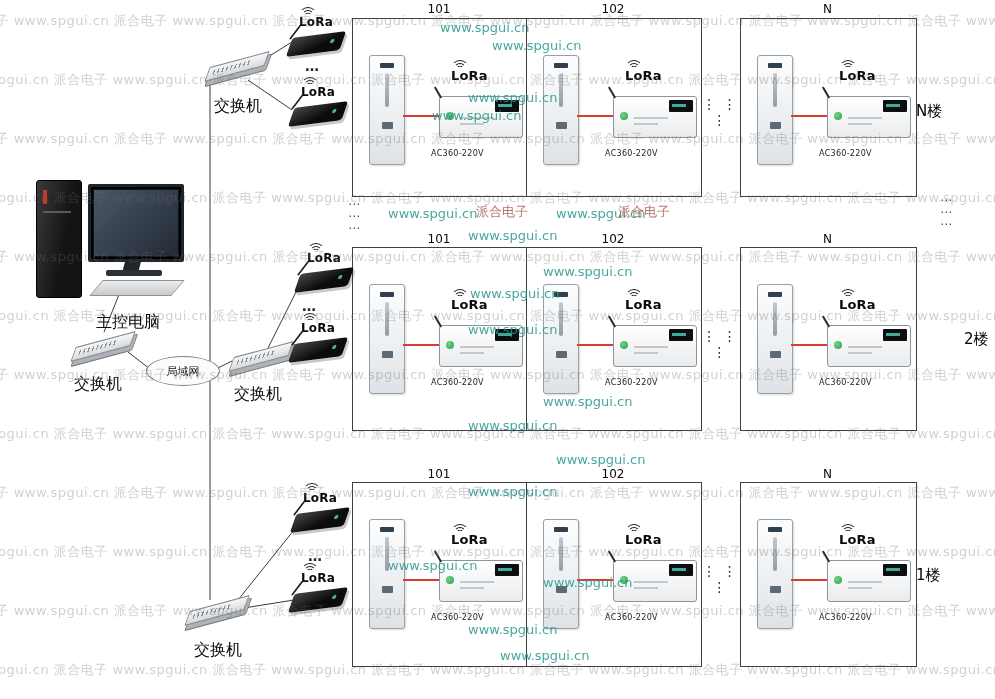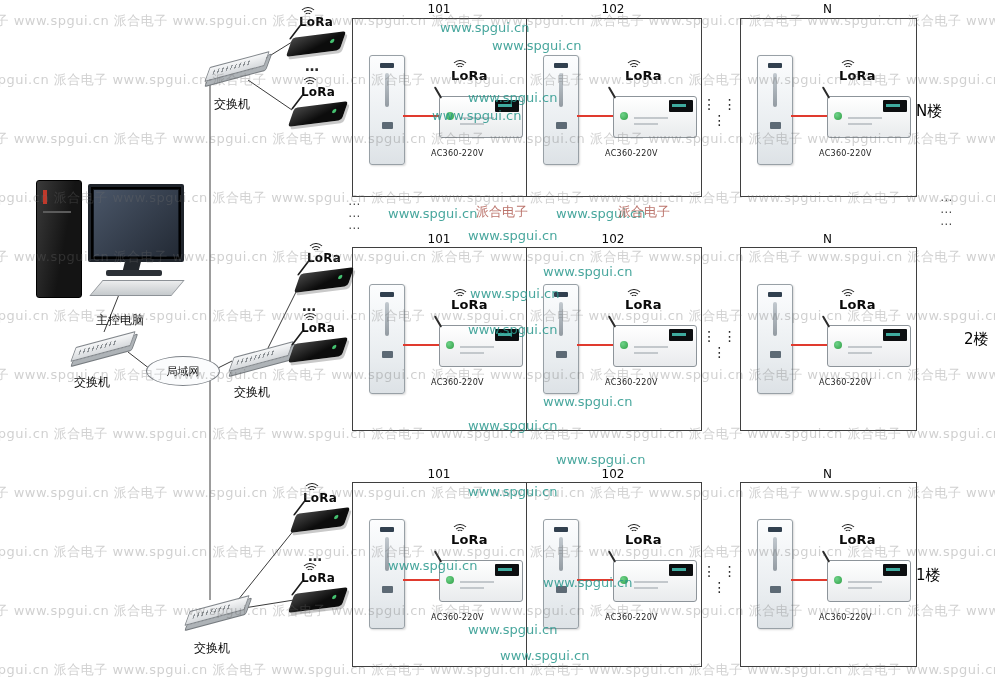--- a/index.html
+++ b/index.html
@@ -59,21 +59,21 @@
   
   .switch{position:absolute;width:80px;height:42px;z-index:3;}
   .sw-body{position:absolute;left:8px;top:10px;width:60px;height:11px;border:1px solid #82878c;border-radius:1px;
            background:linear-gradient(#f6f7f8,#d7dadd);
            transform:rotate(-15deg) skewX(-35deg);
            box-shadow:3px 4px 0 #aeb3b7,3px 4px 0 1px #777c80;}
   .sw-body::after{content:"";position:absolute;left:5px;top:3px;width:40px;height:4px;
            background:repeating-linear-gradient(90deg,#8b9094 0 1.5px,transparent 1.5px 4.5px);}
   .lan{position:absolute;left:146px;top:356px;width:72px;height:28px;border:1px solid #7d8288;border-radius:50%;
        background:#fbfcfd;display:flex;align-items:center;justify-content:center;font-size:11px;color:#111;z-index:3;}
-  .lbl{position:absolute;font-size:12px;color:#0a0a0a;z-index:3;}
+  .lbl{position:absolute;font-size:16px;color:#0a0a0a;z-index:3;}
 
   
   .computer{position:absolute;left:30px;top:172px;width:165px;height:132px;z-index:3;}
   .tower{position:absolute;left:6px;top:8px;width:44px;height:116px;border:1px solid #000;border-radius:3px;
          background:linear-gradient(100deg,#3a3a3a,#141414 60%);}
   .tower::before{content:"";position:absolute;left:6px;top:9px;width:4px;height:14px;background:#c0392b;}
   .tower::after{content:"";position:absolute;left:6px;top:30px;width:28px;height:2px;background:#5b5b5b;}
   .monitor{position:absolute;left:58px;top:12px;width:90px;height:72px;background:#10151c;border:3px solid #1f242b;
            border-radius:2px;box-shadow:inset 0 0 0 2px #000;}
   .monitor::before{content:"";position:absolute;inset:3px;background:linear-gradient(135deg,#4a5668,#232a35);}

